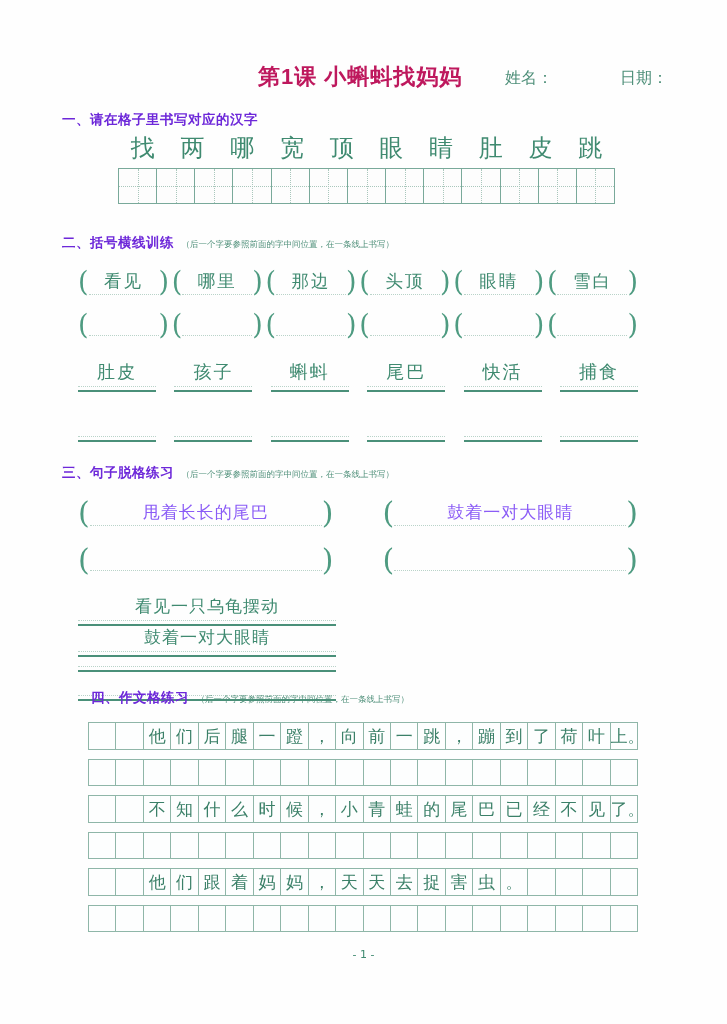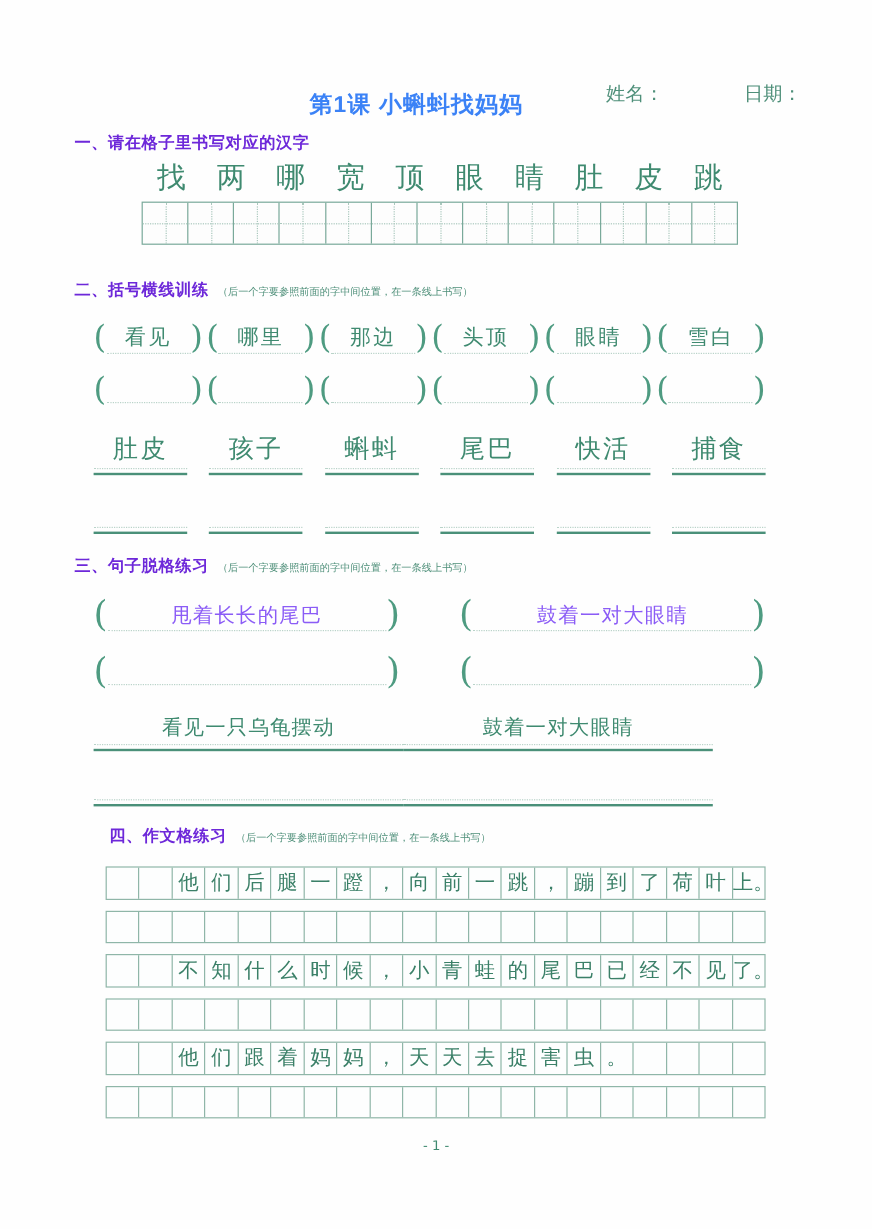--- a/index.html
+++ b/index.html
@@ -25,24 +25,24 @@
 
   
   .header {
     position: absolute;
     left: 0; top: 58px;
     width: 727px;
     height: 34px;
   }
   .doc-title {
     position: absolute;
-    left: 258px; top: 16px;
-    font-size: 19px;
+    left: 258px; top: 4px;
+    font-size: 22px;
     font-weight: bold;
-    color: #3b82f6;
+    color: #be185d;
     letter-spacing: 1px;
     white-space: nowrap;
   }
   .meta-name, .meta-date {
     position: absolute;
     top: 10px;
     font-size: 16px;
     color: #4e8f79;
     font-family: "DejaVu Serif", serif;
     white-space: nowrap;
@@ -153,21 +153,21 @@
     display: flex;
     justify-content: space-between;
   }
   .word-cell {
     width: 78px;
     text-align: center;
   }
   .word-cell .txt {
     display: block;
     font-family: "DejaVu Serif", serif;
-    font-size: 21px;
+    font-size: 18px;
     color: #3f8a70;
     letter-spacing: 2px;
     border-bottom: 1px dotted #b9d3c9;
     padding-bottom: 2px;
     min-height: 21px;
     white-space: nowrap;
   }
   .word-cell .rule {
     display: block;
     border-bottom: 2px solid #4a9079;
@@ -206,21 +206,22 @@
     white-space: nowrap;
   }
   .sent-paren.empty .inner { color: transparent; }
 
   
   .sent-line-row {
     position: absolute;
     left: 78px;
     width: 560px;
     display: flex;
-    justify-content: flex-start;
+    justify-content: flex-end;
+    flex-direction: column;
   }
   .sent-line {
     width: 258px;
     text-align: center;
   }
   .sent-line .txt {
     display: block;
     font-family: "DejaVu Serif", serif;
     font-size: 17px;
     color: #3f8a70;

